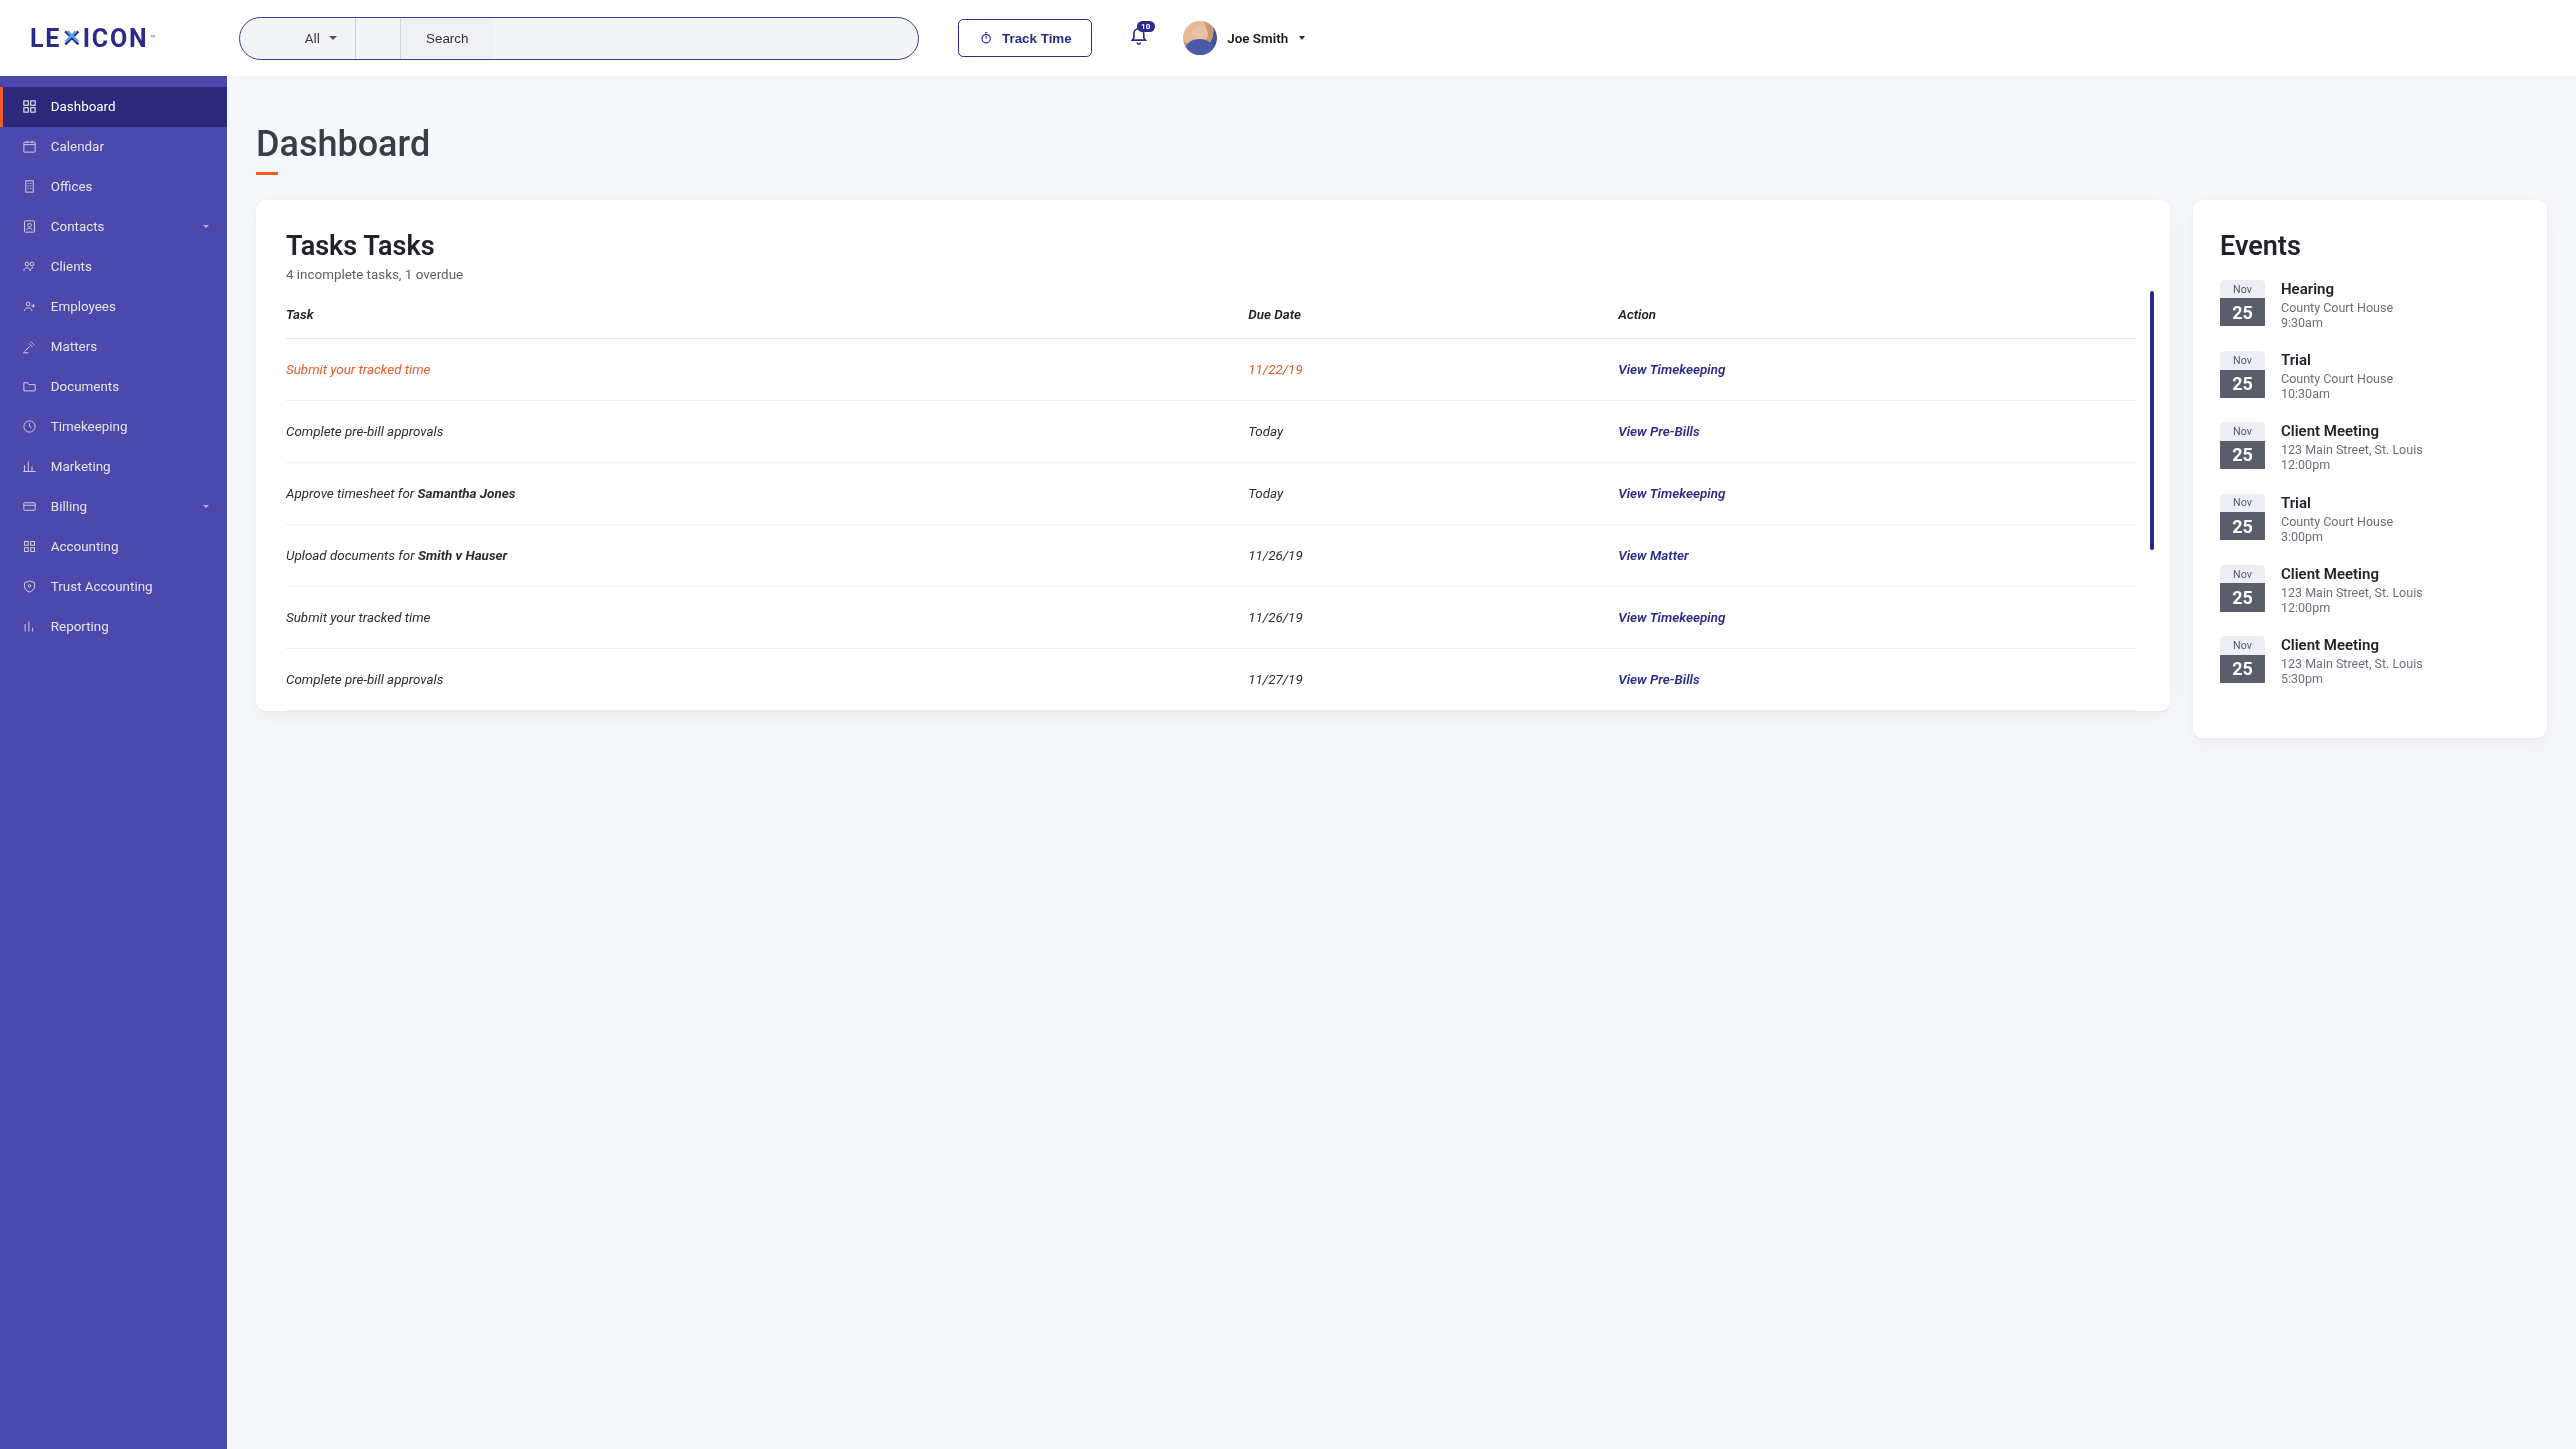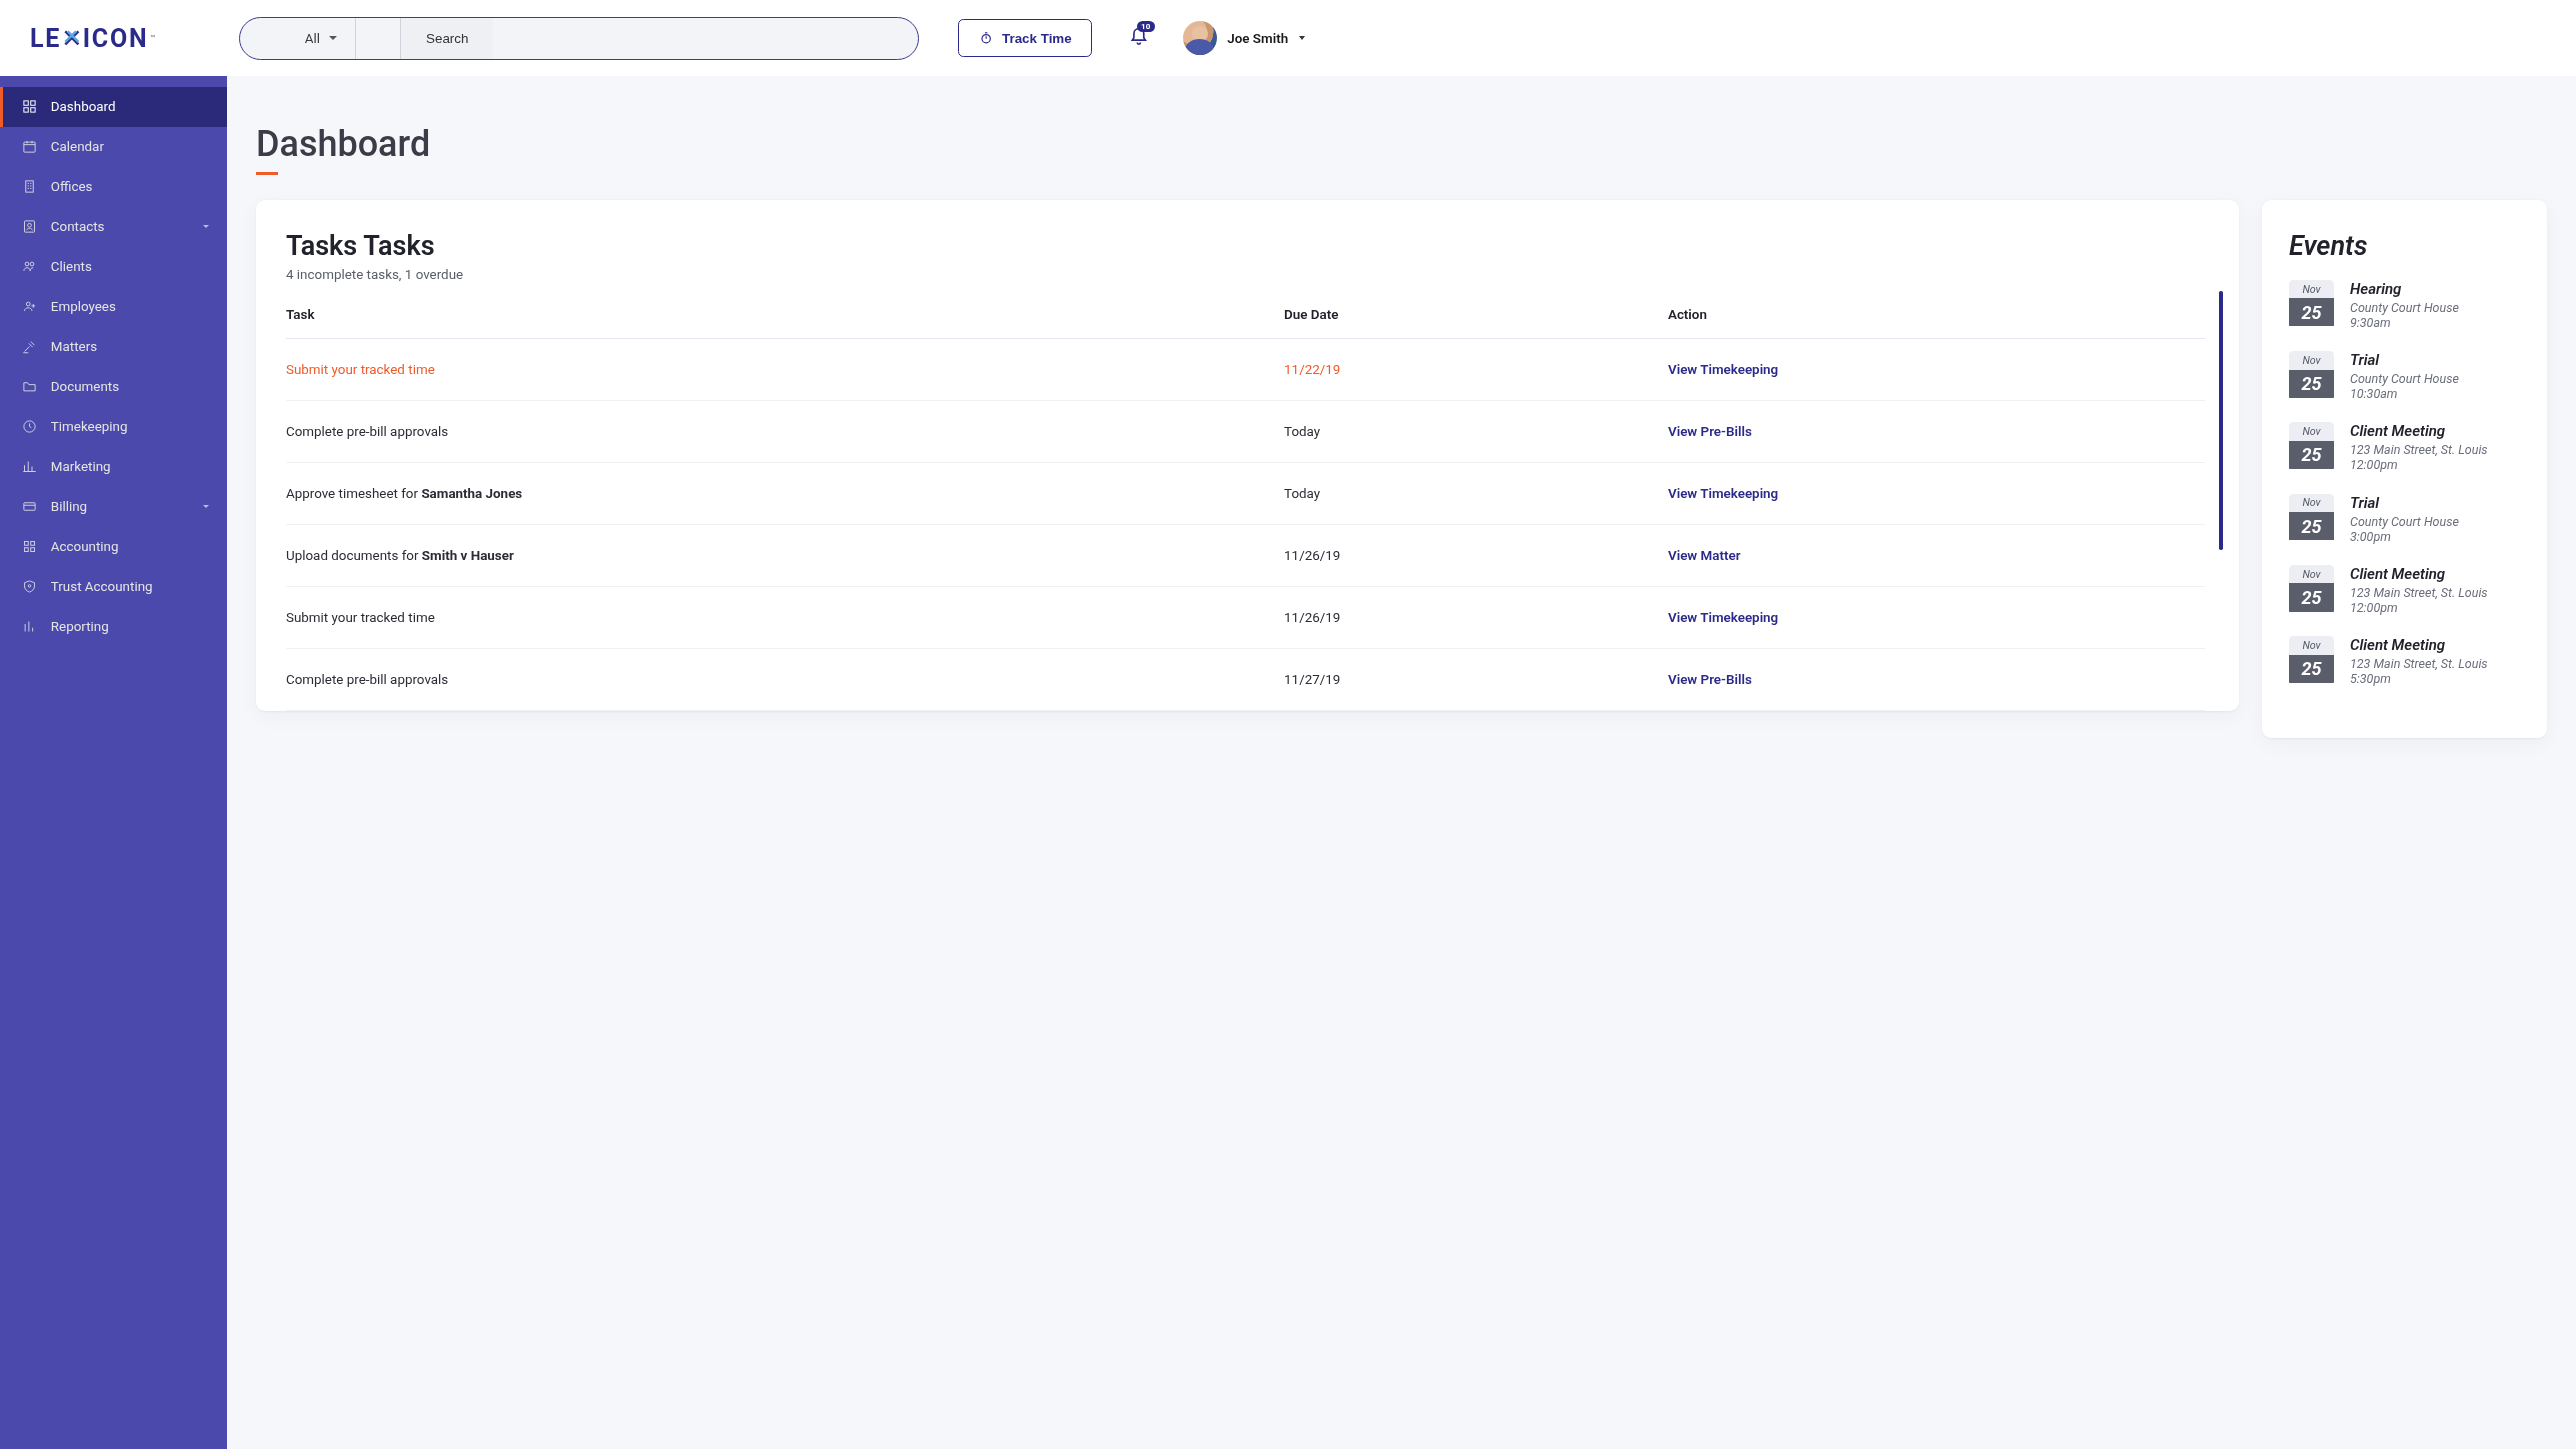--- a/index.html
+++ b/index.html
@@ -79,29 +79,29 @@
   .nav-item svg { width:15px; height:15px; flex-shrink:0; opacity:.85;}
   .nav-item.active svg { opacity:1; }
 
   
   .main { flex:1; overflow:auto; padding:47px 29px 29px 29px; }
   .page-title { font-size:36px; font-weight:500; color:#3c3c48; margin-bottom:7.2px;}
   .title-underline { width:21.5px; height:2.7px; background:#f15a29; margin-bottom:25px;}
   .panels { display:flex; gap:23px; align-items:flex-start; }
   .card { background:#fff; border-radius:9px; box-shadow:0 0.9px 1.8px rgba(15,20,40,.05), 0 5.4px 21.5px rgba(15,20,40,.04); }
   .card.tasks { flex:1; padding:30px 0 0 0; min-width:0;}
-  .card.events { width:285px; padding:30px 27px;font-style:italic; }
+  .card.events { width:354px; padding:30px 27px; }
   .card h2 { font-size:27px; font-weight:600; color:#22222c; padding:0 30px 5.4px 30px;}
   .card.events h2 { padding:0 0 18px 0;}
   .tasks .sub { font-size:13.4px; color:#5a5e6a; padding:0 30px 9px 30px;}
   .task-scroll { position:relative; padding:0 30px; }
   .task-scroll::after{
     content:""; position:absolute; right:16px; top:0; width:3.6px; height:259px; background:#2b2a8a; border-radius:1.8px;
   }
-  table { width:calc(100% - 3.6px); border-collapse:collapse; }
+  table { width:calc(100% - 3.6px); border-collapse:collapse;font-style:italic; }
   th { text-align:left; font-size:13.4px; font-weight:600; color:#22222c; padding:16px 0; border-bottom:0.9px solid #e5e7ee;}
   th.col-task { width:52%; }
   th.col-due { width:20%; }
   th.col-action { width:28%; }
   td { padding:23px 0; border-bottom:0.9px solid #eef0f4; font-size:13.4px; color:#2c2c36; vertical-align:middle;}
   tr.overdue td.task-name, tr.overdue td.due { color:#f15a29; }
   td.action a { color:#2b2a8a; font-weight:600; text-decoration:none; cursor:pointer;}
   td.task-name strong { font-weight:700; }
 
   

